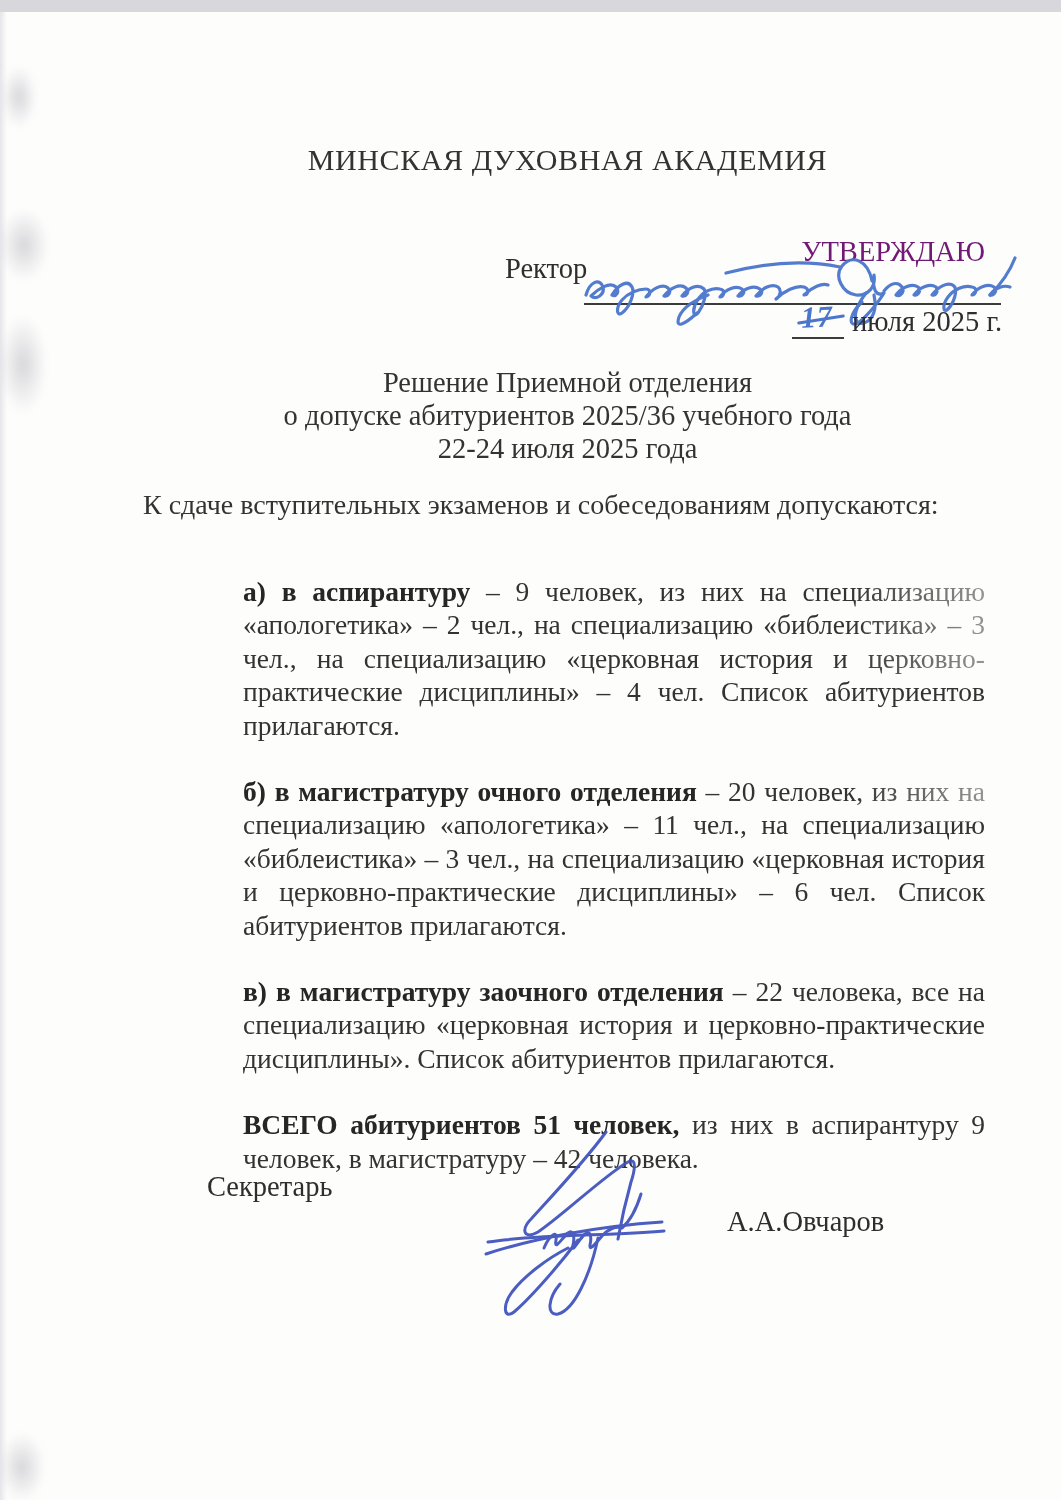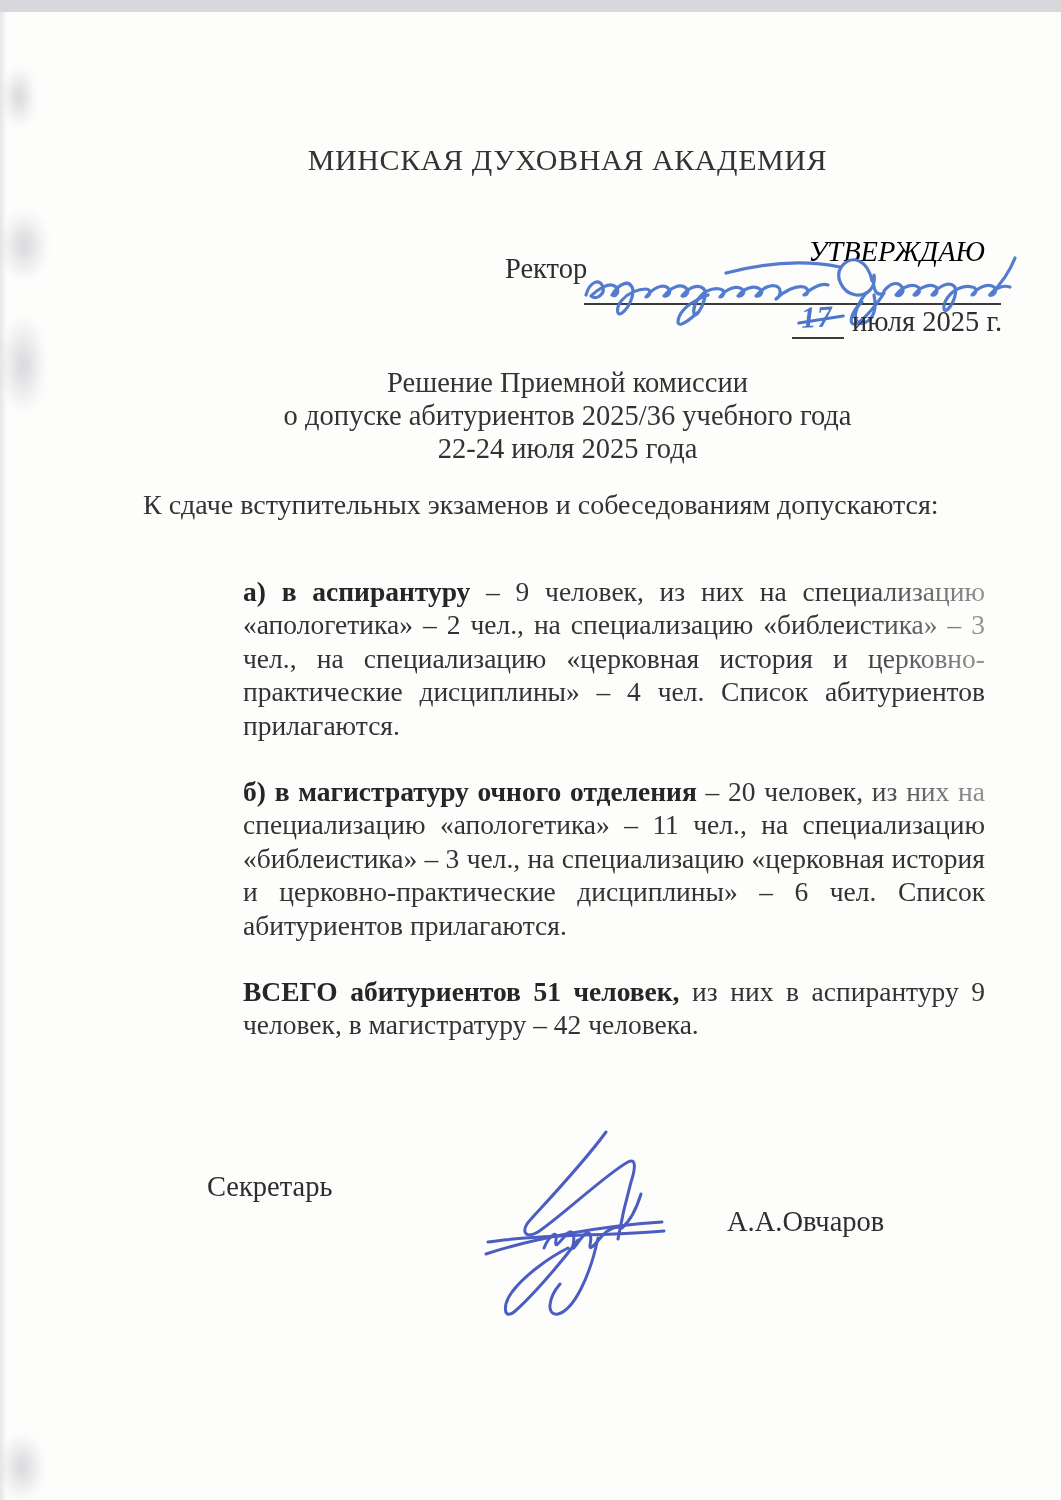--- a/index.html
+++ b/index.html
@@ -25,21 +25,21 @@
   .sm3{left:0;top:305px;width:46px;height:95px;}
   .sm4{left:0;top:1422px;width:44px;height:66px;}
   .scan-fade{position:absolute;pointer-events:none;
     background:linear-gradient(to right,rgba(253,253,252,0),rgba(253,253,252,.5));}
   .fade1{left:850px;top:565px;width:140px;height:110px;}
   .fade2{left:850px;top:730px;width:140px;height:80px;}
 
   
   .title{position:absolute;left:150px;top:131px;width:835px;
     text-align:center;font-size:30px;letter-spacing:.6px;color:#333;}
-  .stamp{position:absolute;right:76px;top:224px;font-size:28.5px;color:#000000;font-style:italic;}
+  .stamp{position:absolute;right:76px;top:224px;font-size:28.5px;color:#701a75;}
   .rector-label{position:absolute;left:505px;top:241px;font-size:28.5px;}
   .rector-line{position:absolute;left:584px;top:258px;width:417px;height:33px;
     border-bottom:2px solid #3c3c3c;}
   .rector-sig{position:absolute;left:576px;top:233px;width:442px;height:90px;}
   .date-underline{position:absolute;left:792px;top:293px;width:52px;height:32px;
     border-bottom:2px solid #3c3c3c;}
   .date-day{position:absolute;left:801px;top:288px;font-size:30px;
     font-style:italic;font-weight:bold;transform:rotate(-3deg);letter-spacing:1px;}
   .date-strike{position:absolute;left:797px;top:306px;width:48px;height:3px;
     border-radius:2px;transform:rotate(-9deg);}
@@ -86,30 +86,31 @@
       <path d="M414,50 C424,40 434,26 439,13"></path>
     </g>
   </svg>
 
   <div class="date-underline"></div>
   <div class="date-day" style="color:#4a76cc;">17</div>
   <div class="date-strike" style="background:#4a76cc;"></div>
   <div class="date-rest">июля 2025 г.</div>
 
   <div class="heading">
-    <div>Решение Приемной комиссии</div>
+    <div>Решение Приемной отделения</div>
     <div>о допуске абитуриентов 2025/36 учебного года</div>
     <div>22-24 июля 2025 года</div>
   </div>
 
   <div class="intro">К сдаче вступительных экзаменов и собеседованиям допускаются:</div>
 
   <div class="bodytext">
     <p><b>а) в аспирантуру</b><span> – 9 человек, из них на специализацию «апологетика» – 2 чел., на специализацию «библеистика» – 3 чел., на специализацию «церковная история и церковно-практические дисциплины» – 4 чел. Список абитуриентов прилагаются.</span></p>
     <p><b>б) в магистратуру очного отделения</b><span> – 20 человек, из них на специализацию «апологетика» – 11 чел., на специализацию «библеистика» – 3 чел., на специализацию «церковная история и церковно-практические дисциплины» – 6 чел. Список абитуриентов прилагаются.</span></p>
+    <p><b>в) в магистратуру заочного отделения</b><span> – 22 человека, все на специализацию «церковная история и церковно-практические дисциплины». Список абитуриентов прилагаются.</span></p>
     <p><b>ВСЕГО абитуриентов 51 человек,</b><span> из них в аспирантуру 9 человек, в магистратуру – 42 человека.</span></p>
   </div>
 
   <div class="scan-fade fade1"></div>
   <div class="scan-fade fade2"></div>
 
   <div class="sec-role">
     <div>Секретарь</div>
   </div>
 

